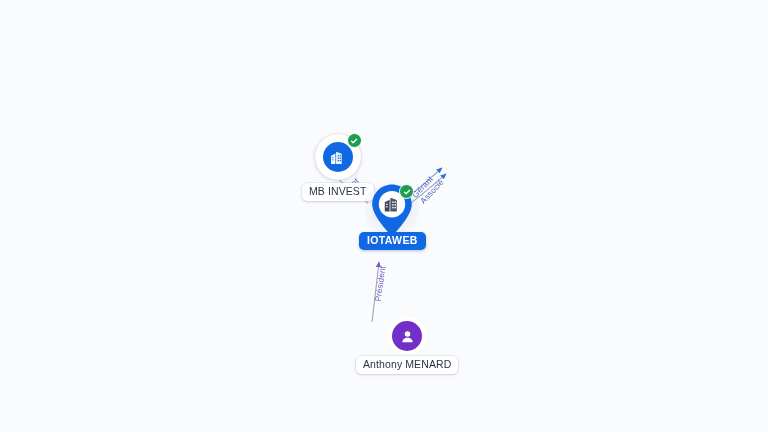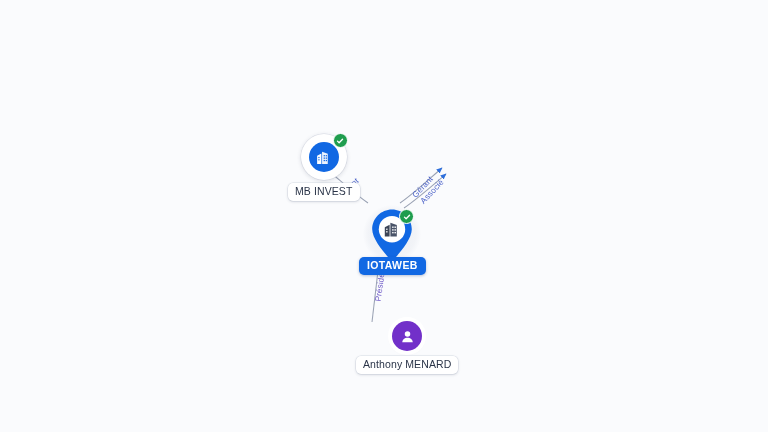--- a/index.html
+++ b/index.html
@@ -185,21 +185,21 @@
   </svg>
 
   <div class="edge-label" style="left:338px; top:192px; transform: rotate(-40deg);">Gérant</div>
 
   <div class="edge-label" style="left:414px; top:192px; transform: rotate(-47deg);">Gérant</div>
 
   <div class="edge-label" style="left:422px; top:198px; transform: rotate(-47deg);">Associé</div>
 
   <div class="edge-label violet" style="left:378px; top:297px; transform: rotate(-82deg);">Président</div>
 
-  <div class="node" style="left:288px; top:134px;">
+  <div class="node" style="left:302px; top:134px;">
     <div class="node-company">
       <div class="company-disc">
         <svg width="17" height="17" viewBox="0 0 24 24" fill="none">
           <path d="M3 21V9.5l6-3.2V21H3z" fill="#ffffff"></path>
           <path d="M10 21V4l8 2.6V21h-8z" fill="#ffffff" opacity="0.92"></path>
           <rect x="4.7" y="11.2" width="1.7" height="1.7" fill="#1168e3"></rect>
           <rect x="4.7" y="14.4" width="1.7" height="1.7" fill="#1168e3"></rect>
           <rect x="12.2" y="8.6" width="1.8" height="1.8" fill="#1168e3"></rect>
           <rect x="15.1" y="8.6" width="1.8" height="1.8" fill="#1168e3"></rect>
           <rect x="12.2" y="12" width="1.8" height="1.8" fill="#1168e3"></rect>
@@ -211,21 +211,21 @@
       <div class="verified">
         <svg width="8" height="8" viewBox="0 0 12 12" fill="none">
           <path d="M2.2 6.2 L4.7 8.7 L9.8 3.4" stroke="#ffffff" stroke-width="2" stroke-linecap="round" stroke-linejoin="round" fill="none"></path>
         </svg>
       </div>
     </div>
     <div class="node-label">MB INVEST</div>
   </div>
 
 
-  <div class="node-pin-wrap" style="left:359px; top:207px;justify-content:space-between;">
+  <div class="node-pin-wrap" style="left:359px; top:182px;justify-content:space-between;">
     <div class="pin-halo"></div>
     <div class="pin">
       <svg width="50" height="56" viewBox="0 0 50 56" fill="none">
         <path d="M25 2.5 C14.0 2.5 5.2 11.3 5.2 22.3 C5.2 33.0 19.5 48.5 23.3 52.4
                  C24.2 53.4 25.8 53.4 26.7 52.4 C30.5 48.5 44.8 33.0 44.8 22.3
                  C44.8 11.3 36.0 2.5 25 2.5 Z" fill="#1168e3"></path>
         <circle cx="25" cy="22.2" r="13.2" fill="#ffffff"></circle>
         <g transform="translate(25 22.2) scale(0.80) translate(-12 -12)">
           <path d="M3 21V9.5l6-3.2V21H3z" fill="#3d4658"></path>
           <path d="M10 21V4l8 2.6V21h-8z" fill="#4a5468"></path>

